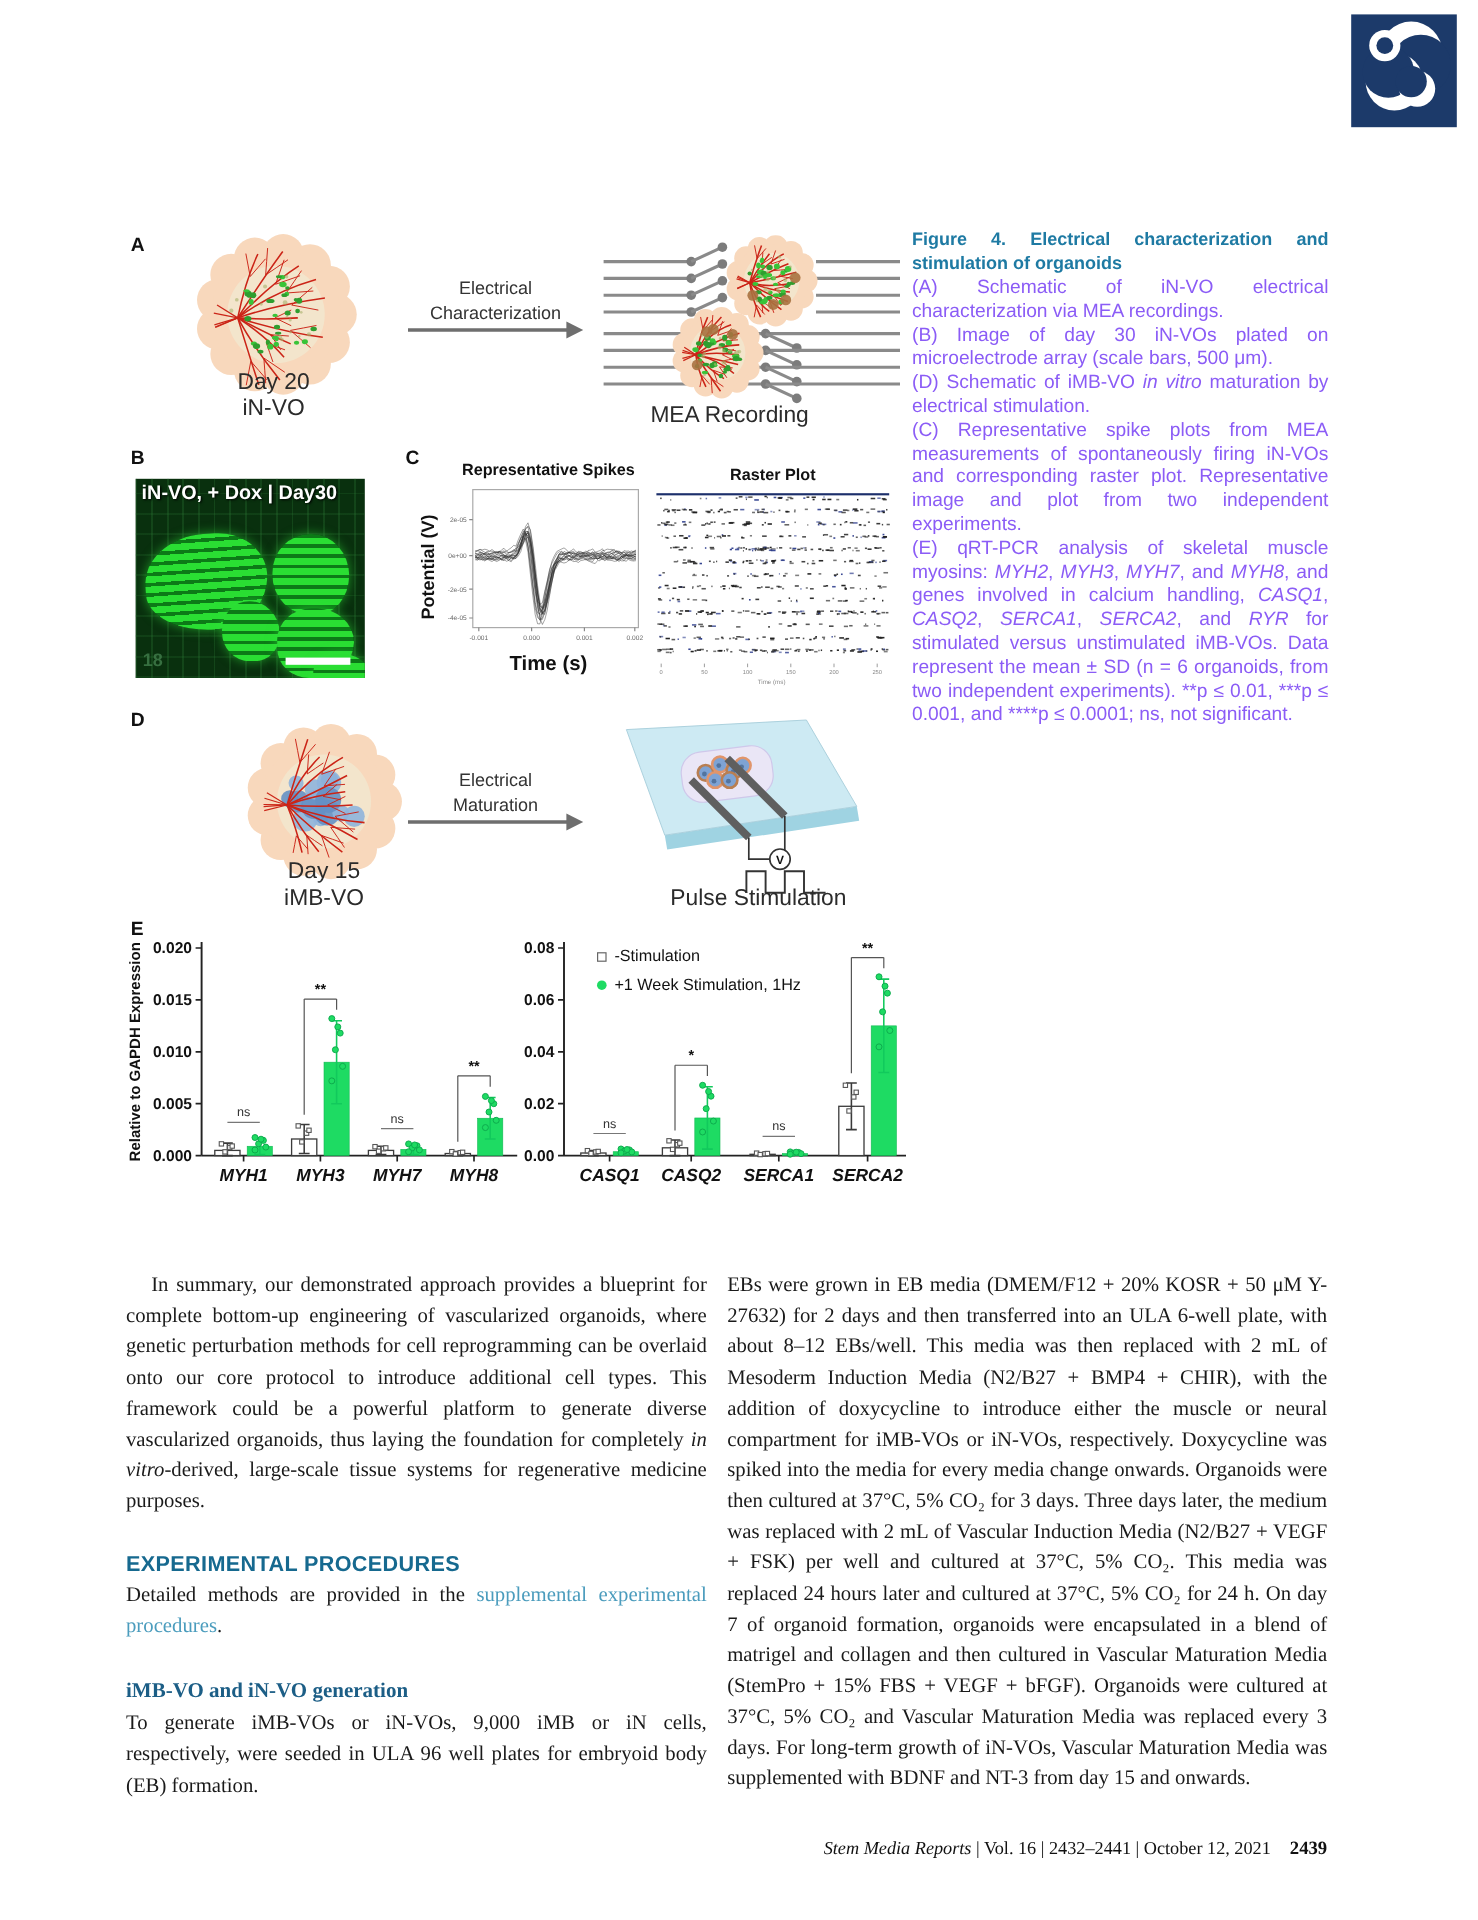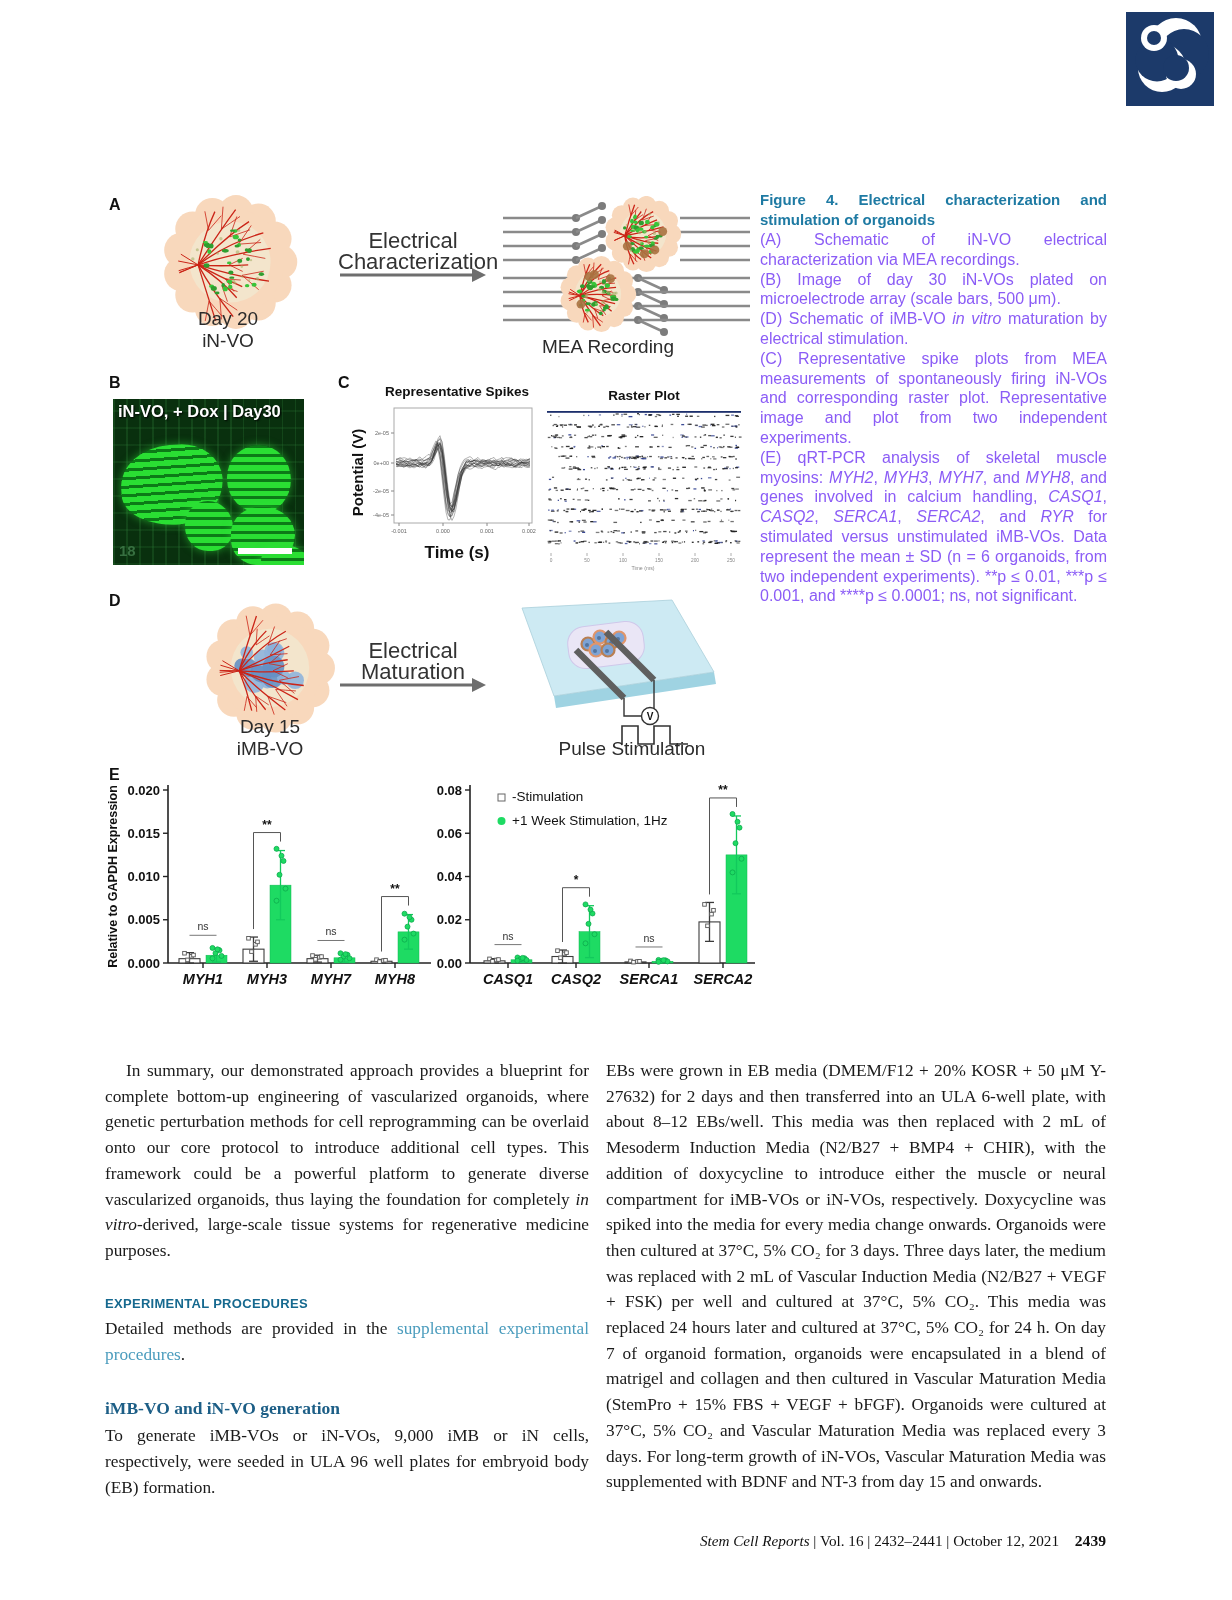--- a/index.html
+++ b/index.html
@@ -2,21 +2,21 @@
 <html><head>
 <meta charset="utf-8">
 <style>
   html,body{margin:0;padding:0;}
   body{width:1232px;height:1600px;position:relative;background:#ffffff;
        font-family:"Liberation Serif",serif;color:#1a1a1a;overflow:hidden;}
   .abs{position:absolute;}
   .panel-label{font-family:"Liberation Sans",sans-serif;font-weight:bold;font-size:16px;color:#111;}
   .diagram-caption{font-family:"Liberation Sans",sans-serif;font-size:19px;line-height:22px;
                    color:#2b2b2b;text-align:center;}
-  .arrow-label{font-family:"Liberation Sans",sans-serif;font-size:22px;line-height:21px;
+  .arrow-label{font-family:"Liberation Sans",sans-serif;font-size:15px;line-height:21px;
                color:#333;text-align:center;}
   .plot-title{font-family:"Liberation Sans",sans-serif;font-weight:bold;font-size:13.5px;
               color:#111;text-align:center;}
   .axis-title{font-family:"Liberation Sans",sans-serif;font-weight:bold;font-size:15px;color:#111;}
   svg text{font-family:"Liberation Sans",sans-serif;}
   
   #panelB-img{left:113px;top:399px;width:191px;height:166px;overflow:hidden;
     background-color:#09300e;
     background-image:
       repeating-linear-gradient(90deg, rgba(45,125,55,.28) 0 1.5px, transparent 1.5px 13px),
@@ -39,21 +39,21 @@
   #fig-caption .cap-title{font-family:"Liberation Sans",sans-serif;font-weight:bold;font-size:15px;
       line-height:20px;color:#1e7aa3;text-align:justify;}
   #fig-caption p{font-family:"Liberation Sans",sans-serif;font-size:16px;line-height:19.8px;
       color:#8b5cf6;text-align:justify;margin:0;}
   
   .bodycol{font-size:17.3px;line-height:25.7px;text-align:justify;}
   .bodycol p{margin:0;}
   #left-col{left:105px;top:1058px;width:484px;}
   #right-col{left:606px;top:1058px;width:500px;}
   .indent{text-indent:21px;}
-  .sec-heading{font-family:"Liberation Sans",sans-serif;font-weight:bold;font-size:13px;
+  .sec-heading{font-family:"Liberation Sans",sans-serif;font-weight:bold;font-size:18px;
       letter-spacing:.3px;color:#16698f;margin:27px 0 0 0;}
   .sub-heading{font-weight:bold;font-size:17.5px;color:#1c5e86;margin:28px 0 2px 0;}
   .textlink{color:#4b9cbd;}
   .mt24{margin-top:22px;}
   
   #footer{right:126px;top:1532px;font-size:15.2px;color:#111;white-space:nowrap;}
   #footer .pagenum{font-weight:bold;margin-left:12px;font-size:15.6px;}
 </style>
 </head>
 <body>
@@ -1520,15 +1520,15 @@
   <h2 class="sec-heading">EXPERIMENTAL PROCEDURES</h2>
   <p class="mt24"><span>Detailed methods are provided in the </span><span class="textlink">supplemental experimental procedures</span><span>.</span></p>
   <h3 class="sub-heading">iMB-VO and iN-VO generation</h3>
   <p><span>To generate iMB-VOs or iN-VOs, 9,000 iMB or iN cells, respectively, were seeded in ULA 96 well plates for embryoid body (EB) formation.</span></p>
 </div>
 <div class="abs bodycol" id="right-col">
   <p><span>EBs were grown in EB media (DMEM/F12 + 20% KOSR + 50 μM Y-27632) for 2 days and then transferred into an ULA 6-well plate, with about 8–12 EBs/well. This media was then replaced with 2 mL of Mesoderm Induction Media (N2/B27 + BMP4 + CHIR), with the addition of doxycycline to introduce either the muscle or neural compartment for iMB-VOs or iN-VOs, respectively. Doxycycline was spiked into the media for every media change onwards. Organoids were then cultured at 37°C, 5% CO₂ for 3 days. Three days later, the medium was replaced with 2 mL of Vascular Induction Media (N2/B27 + VEGF + FSK) per well and cultured at 37°C, 5% CO₂. This media was replaced 24 hours later and cultured at 37°C, 5% CO₂ for 24 h. On day 7 of organoid formation, organoids were encapsulated in a blend of matrigel and collagen and then cultured in Vascular Maturation Media (StemPro + 15% FBS + VEGF + bFGF). Organoids were cultured at 37°C, 5% CO₂ and Vascular Maturation Media was replaced every 3 days. For long-term growth of iN-VOs, Vascular Maturation Media was supplemented with BDNF and NT-3 from day 15 and onwards.</span></p>
 </div>
 
 <div class="abs" id="footer">
-  <span style="font-style:italic">Stem Cell Reports</span><span> | Vol. 16 | 2432–2441 | October 12, 2021</span>
+  <span style="font-style:italic">Stem Media Reports</span><span> | Vol. 16 | 2432–2441 | October 12, 2021</span>
   <span class="pagenum">2439</span>
 </div>
 
 </body></html>

